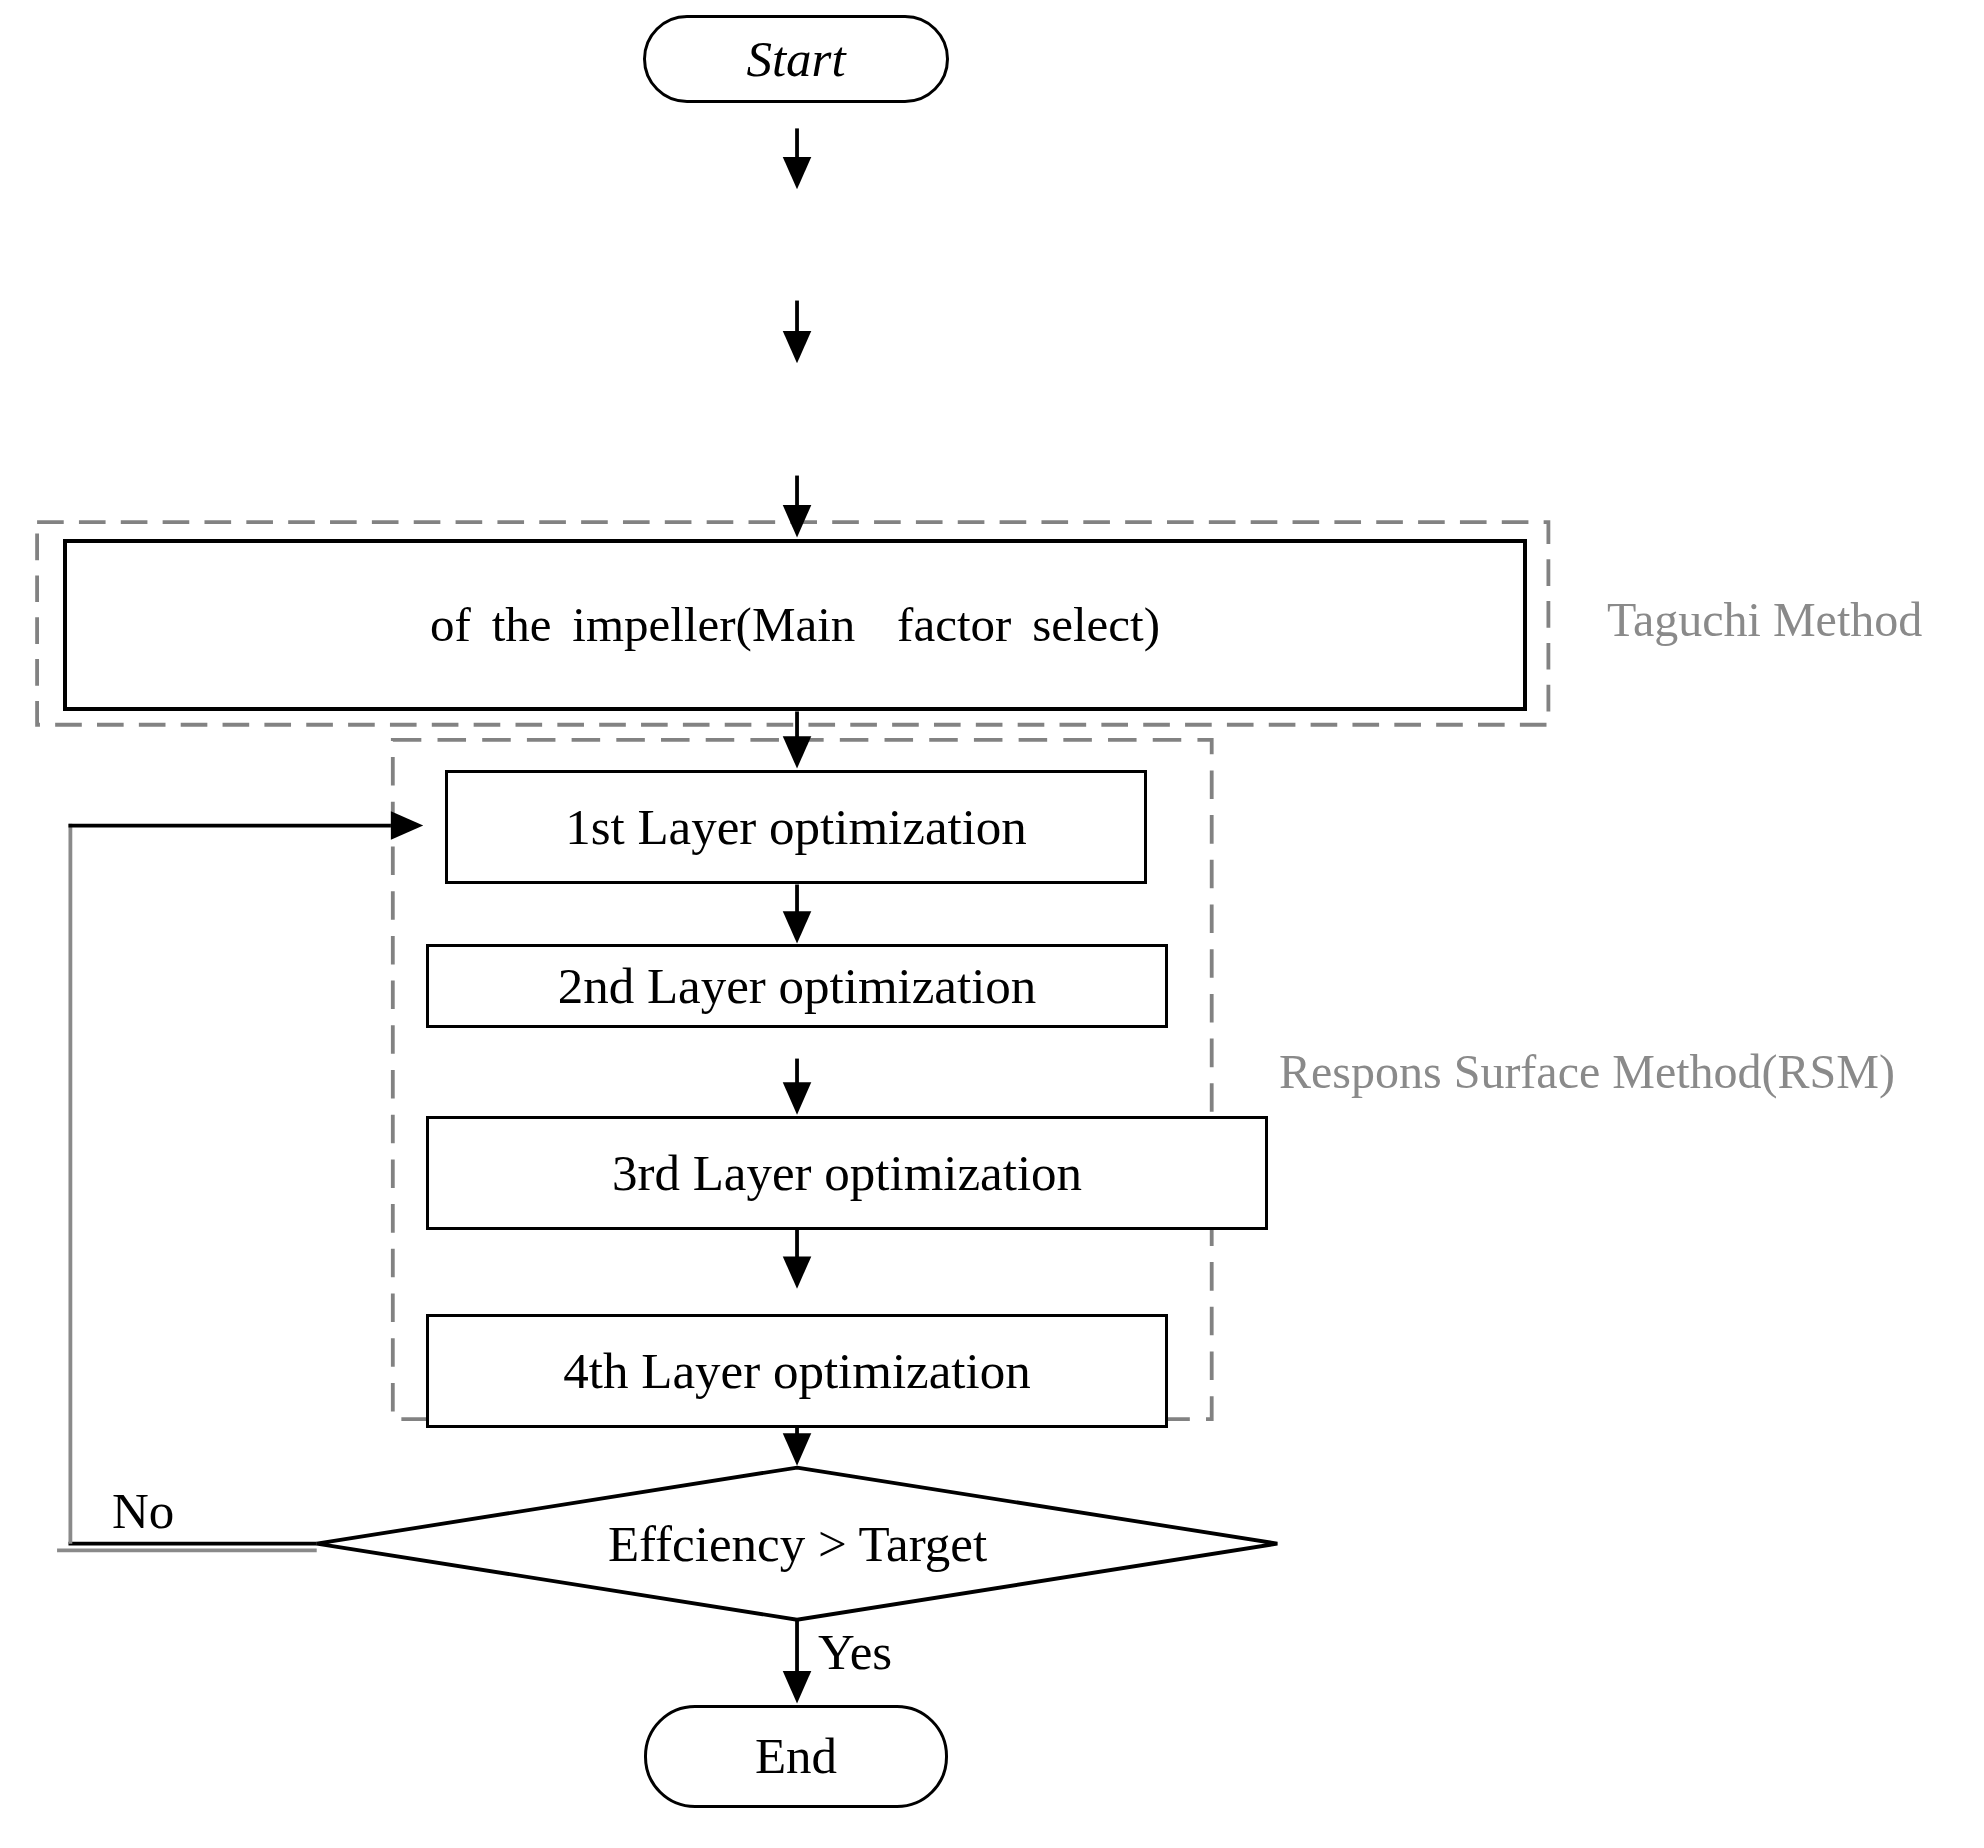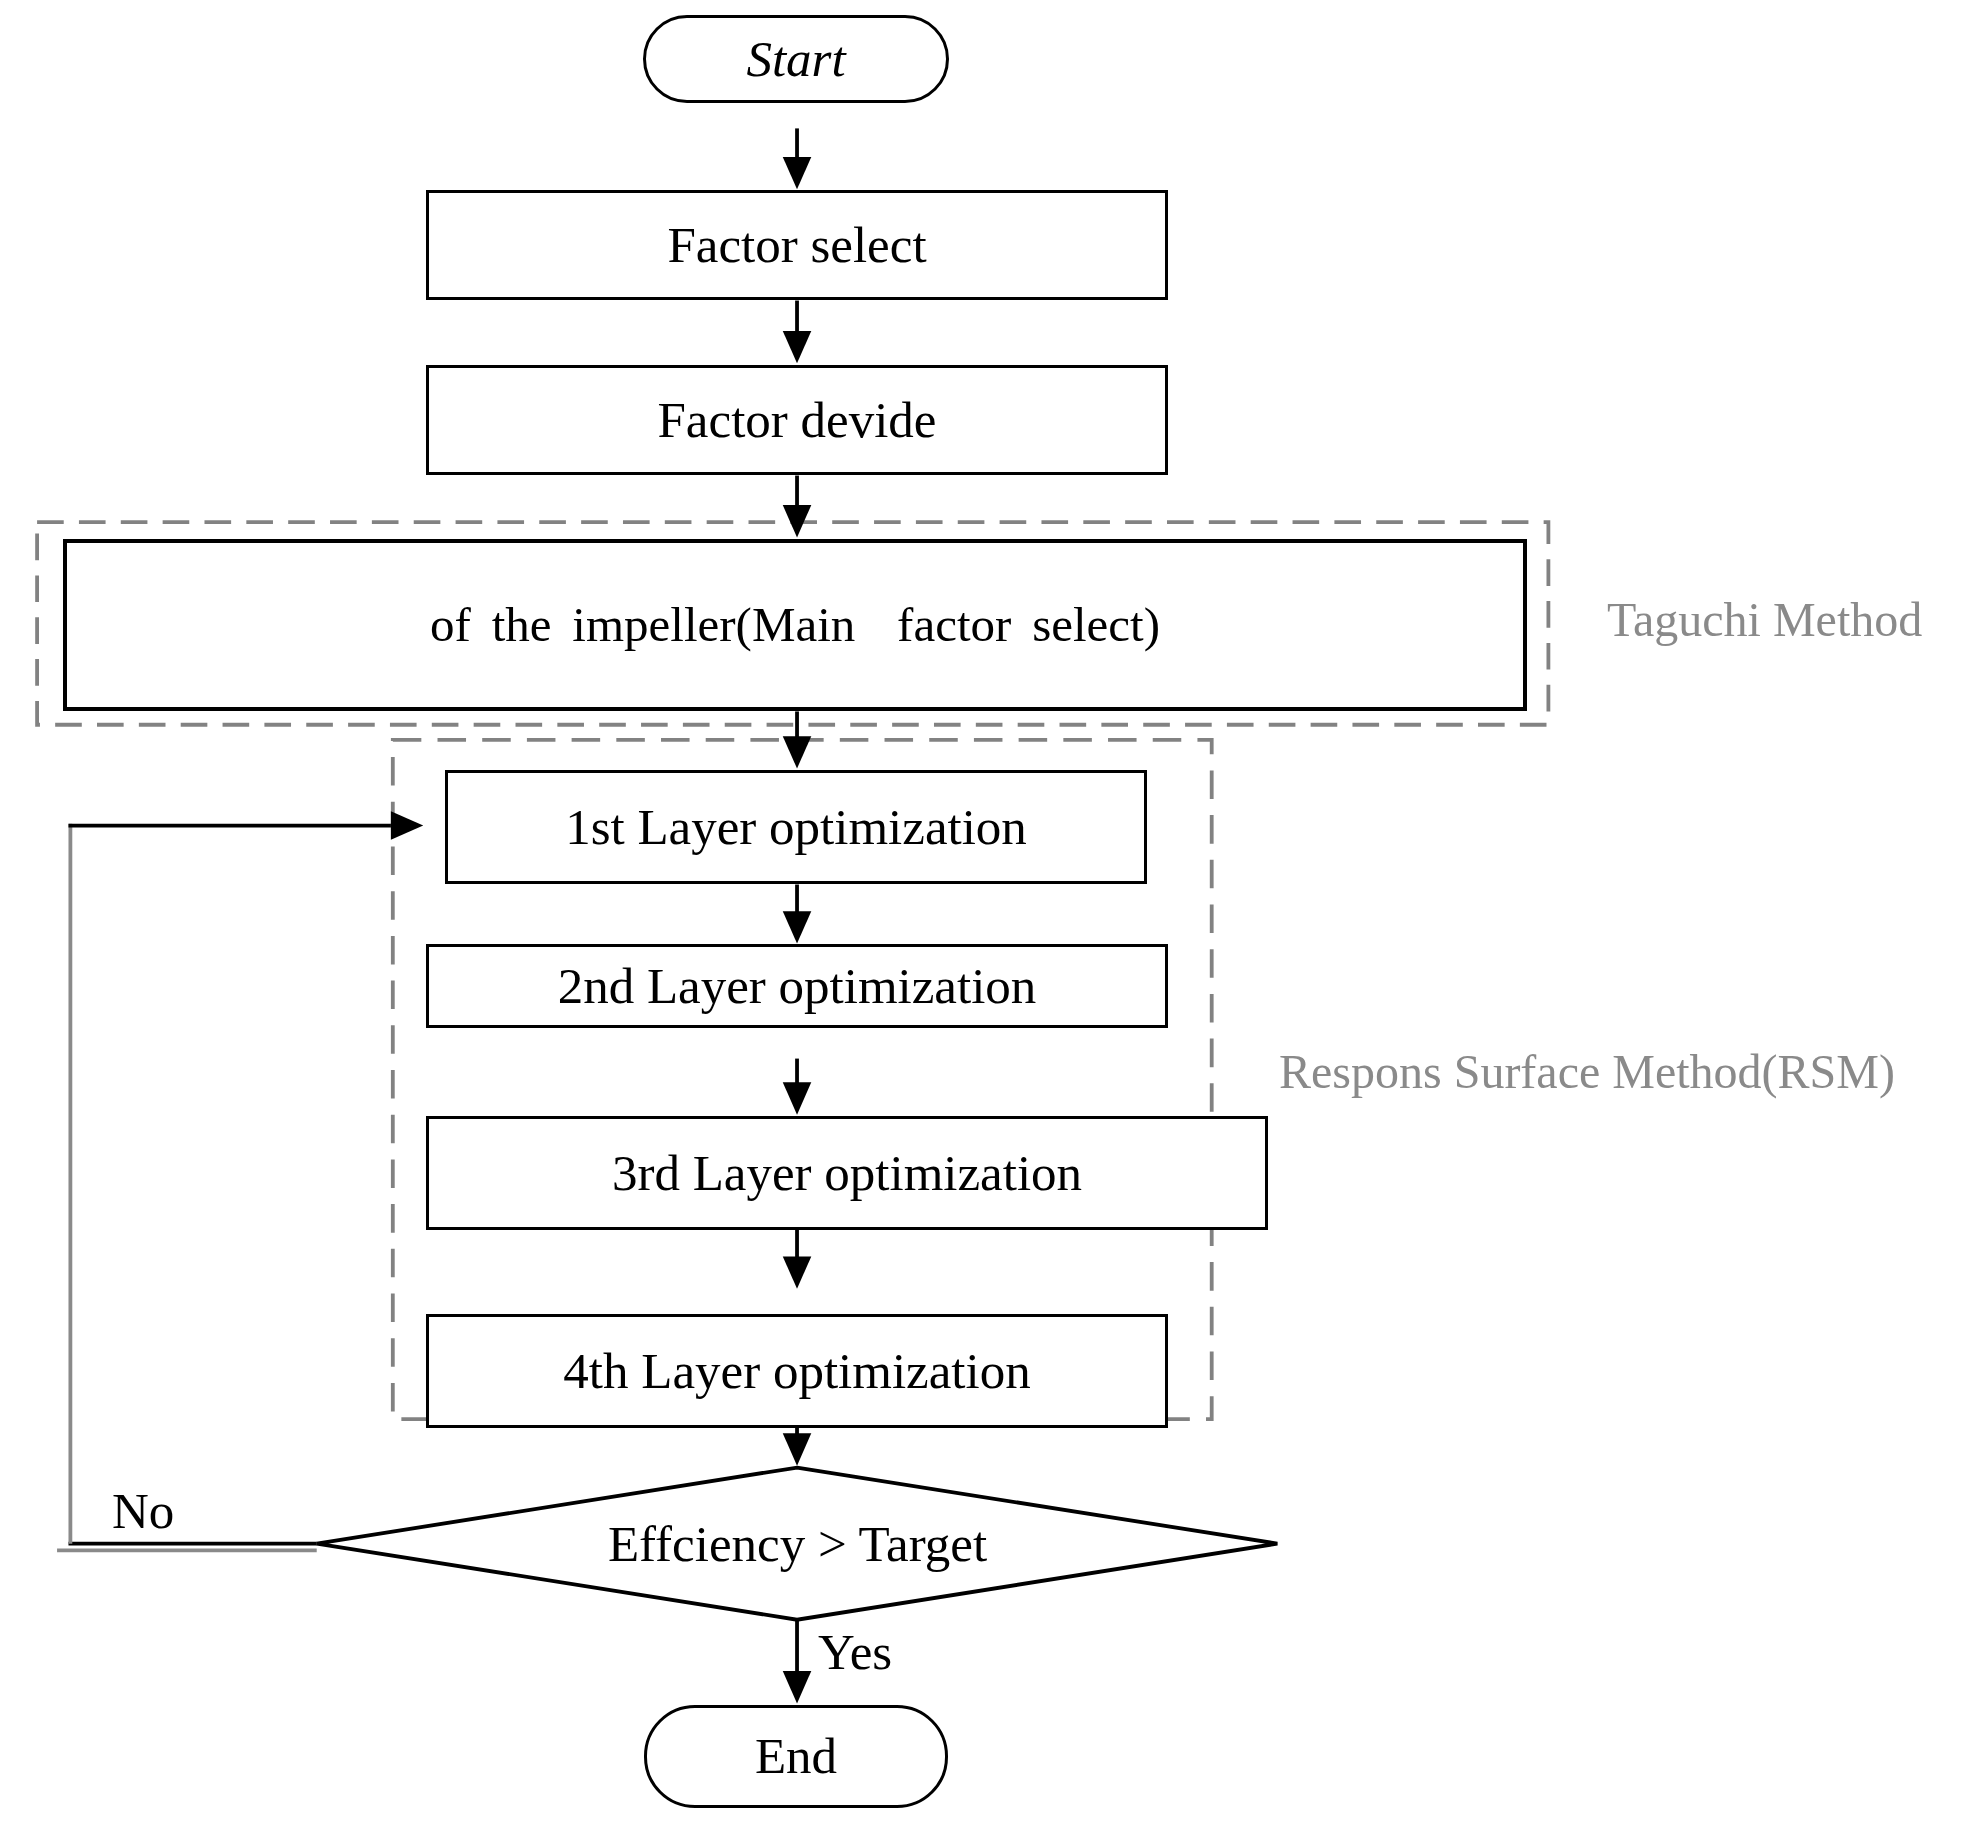--- a/index.html
+++ b/index.html
@@ -134,27 +134,21 @@
     <line class="wire-gray" x1="60" y1="1630" x2="333" y2="1630"></line>
     <line class="wire-gray" x1="74" y1="1623" x2="74" y2="866"></line>
     <line class="wire" x1="72" y1="868" x2="411" y2="868"></line>
     <polygon class="ah" points="445,868 411,853 411,883"></polygon>
   </svg>
 
   <div class="node capsule" style="left:643px; top:15px; width:306px; height:88px;font-style:italic;">
     <span>Start</span>
   </div>
 
-  <div class="node" style="left:426px; top:190px; width:742px; height:110px;">
-    <span>Factor select</span>
-  </div>
 
-  <div class="node" style="left:426px; top:365px; width:742px; height:110px;">
-    <span>Factor devide</span>
-  </div>
 
   <div class="node wide-box" style="left:63px; top:539px; width:1464px; height:172px;">
     <span>of the impeller(Main  factor select)</span>
   </div>
 
   <div class="node" style="left:445px; top:770px; width:702px; height:114px;">
     <span>1st Layer optimization</span>
   </div>
 
   <div class="node" style="left:426px; top:944px; width:742px; height:84px;">

